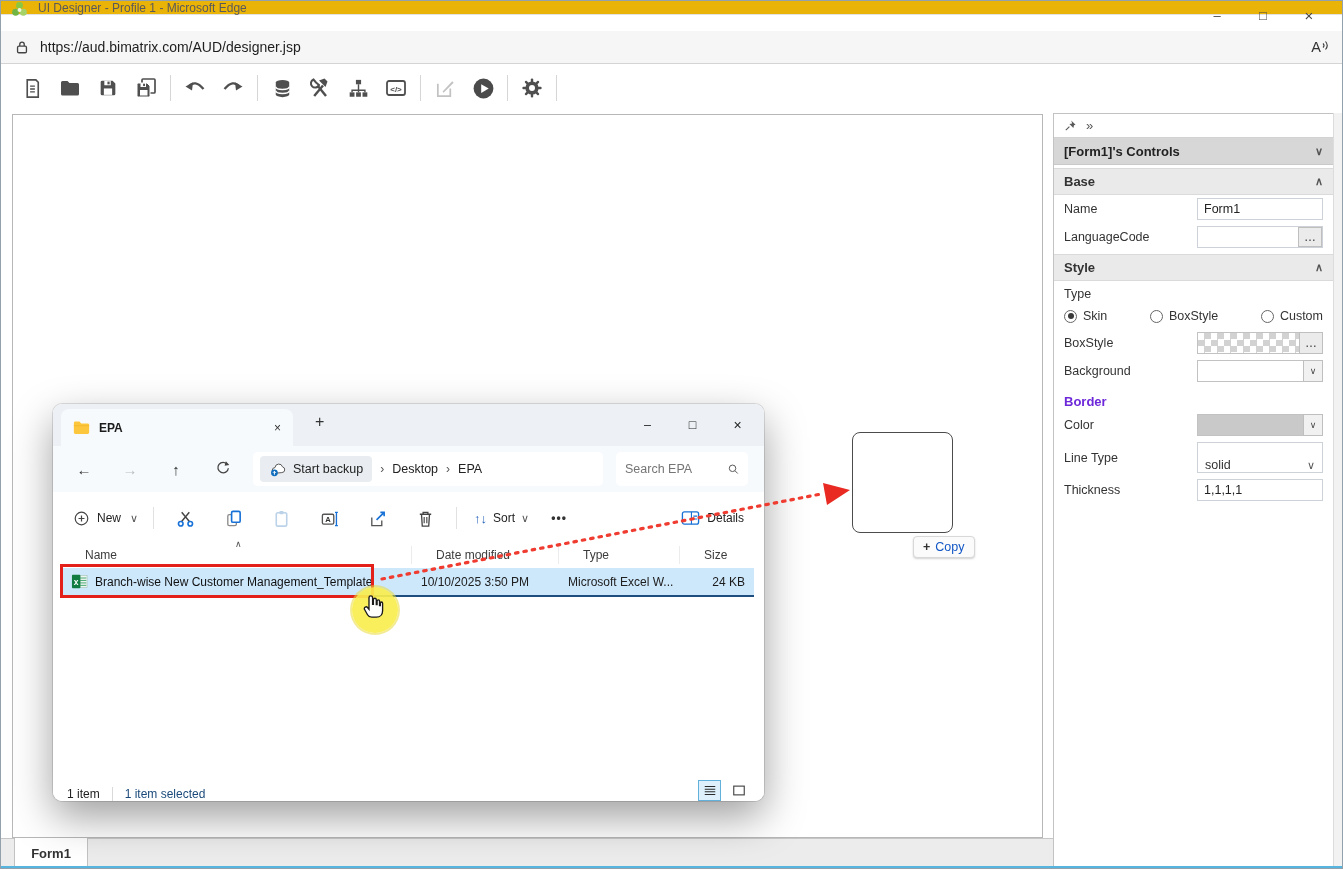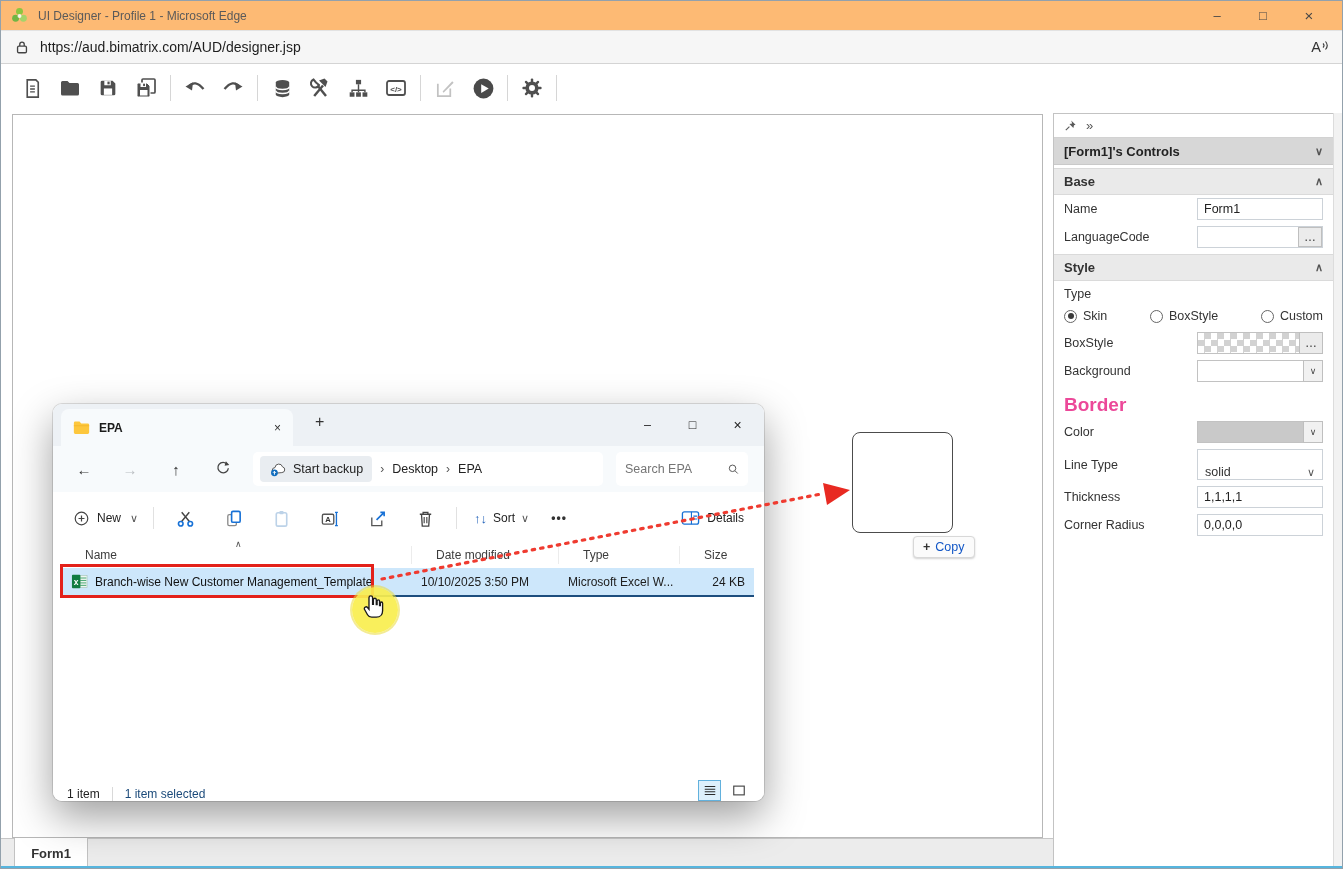--- a/index.html
+++ b/index.html
@@ -3,22 +3,22 @@
 <meta charset="utf-8">
 <style>
   * { box-sizing: border-box; margin: 0; padding: 0; }
   html,body { background:#cfd4d9; }
   body { font-family:"Liberation Sans", sans-serif; }
 
   .win { position:relative; width:1343px; height:869px; background:#fff;
          border:1px solid #93a1ac; overflow:hidden; color:#222; }
 
   
-  .titlebar { position:absolute; left:0; top:0; right:0; height:30px; background:#fdba74;
-              display:flex; align-items:center; padding:0 10px; border-bottom:1px solid #e2e2e2; }
+  .titlebar { position:absolute; left:0; top:0; right:0; height:14px; background:#eab308;
+              display:flex; align-items:flex-start; padding:0 10px; border-bottom:1px solid #e2e2e2; }
   .title-text { font-size:12px; color:#5a5a5a; margin-left:10px; }
   .win-controls { margin-left:auto; display:flex; }
   .wc { width:46px; height:29px; display:flex; align-items:center; justify-content:center;
         color:#474747; font-size:13px; }
   .urlrow { position:absolute; left:0; top:30px; right:0; height:33px; background:#f6f6f6;
             border-bottom:1px solid #d4d4d4; display:flex; align-items:center; padding:0 13px; }
   .url-text { font-size:14px; color:#1e1e1e; margin-left:10px; }
   .read-aloud { margin-left:auto; display:flex; align-items:flex-start; color:#333;
                 font-size:14.5px; gap:1px; }
 
@@ -65,21 +65,21 @@
                    border-radius:50%; background:#fff; }
   .radio-grp { display:flex; align-items:center; gap:6px; }
   .radio { width:13px; height:13px; border-radius:50%; border:1px solid #666; background:#fff; position:relative; }
   .radio.sel::after { content:""; position:absolute; left:2.5px; top:2.5px; width:6px; height:6px;
                       border-radius:50%; background:#3a3a3a; }
   .swatch { flex:1; height:22px; border:1px solid #c2c2c2; background:#fff; }
   .checker { background:repeating-conic-gradient(#d2d2d2 0% 25%, #ffffff 0% 50%); background-size:13px 13px; }
   .gray { background:#c9c9c9; }
   .selectbox { width:100%; height:31px; border:1px solid #ccd2d8; display:flex; align-items:flex-end;
                padding:0 7px; background:#fff; }
-  .sub-label { font-weight:bold; font-size:19px; padding:9px 10px 2px; color:#ec4899; }
+  .sub-label { font-weight:bold; font-size:13px; padding:9px 10px 2px; color:#6d28d9; }
 
   
   .explorer { position:absolute; left:52px; top:403px; width:711px; height:397px; background:#fff;
               border-radius:9px; box-shadow:0 16px 42px rgba(0,0,0,.38), 0 0 0 1px rgba(0,0,0,.12);
               font-size:12px; color:#1b1b1b; z-index:20; }
   .ex-tabs { position:absolute; left:0; top:0; right:0; height:42px; background:#edf1f5; border-radius:9px 9px 0 0; }
   .ex-tab { position:absolute; left:8px; top:5px; width:232px; height:37px; background:#f7fafc;
             border-radius:8px 8px 0 0; display:flex; align-items:center; padding:0 12px; gap:9px;
             font-size:12px; font-weight:bold; color:#1b1b1b; }
   .ex-tab-close { margin-left:auto; font-size:12px; font-weight:normal; color:#333; }
@@ -374,26 +374,20 @@
           <span class="chev">∨</span>
         </div>
       </div>
     </div>
     <div class="prow">
       <span class="plabel">Thickness</span>
       <div class="pctrl">
           <input class="pinput" value="1,1,1,1" style="">
         </div>
     </div>
-    <div class="prow">
-      <span class="plabel">Corner Radius</span>
-      <div class="pctrl">
-          <input class="pinput" value="0,0,0,0" style="">
-        </div>
-    </div>
   </div>
   <div class="gutter"></div>
 
   <div class="explorer">
     <div class="ex-tabs">
       <div class="ex-tab">
         <svg width="17" height="15" viewBox="0 0 20 17">
           <path d="M1 3.2A1.7 1.7 0 0 1 2.7 1.5h5l2 2.2h7.6A1.7 1.7 0 0 1 19 5.4v8.9a1.7 1.7 0 0 1-1.7 1.7H2.7A1.7 1.7 0 0 1 1 14.3z" fill="#fdc73d"></path>
           <path d="M1 6h18v1H1z" fill="#f3b52c"></path>
         </svg>

